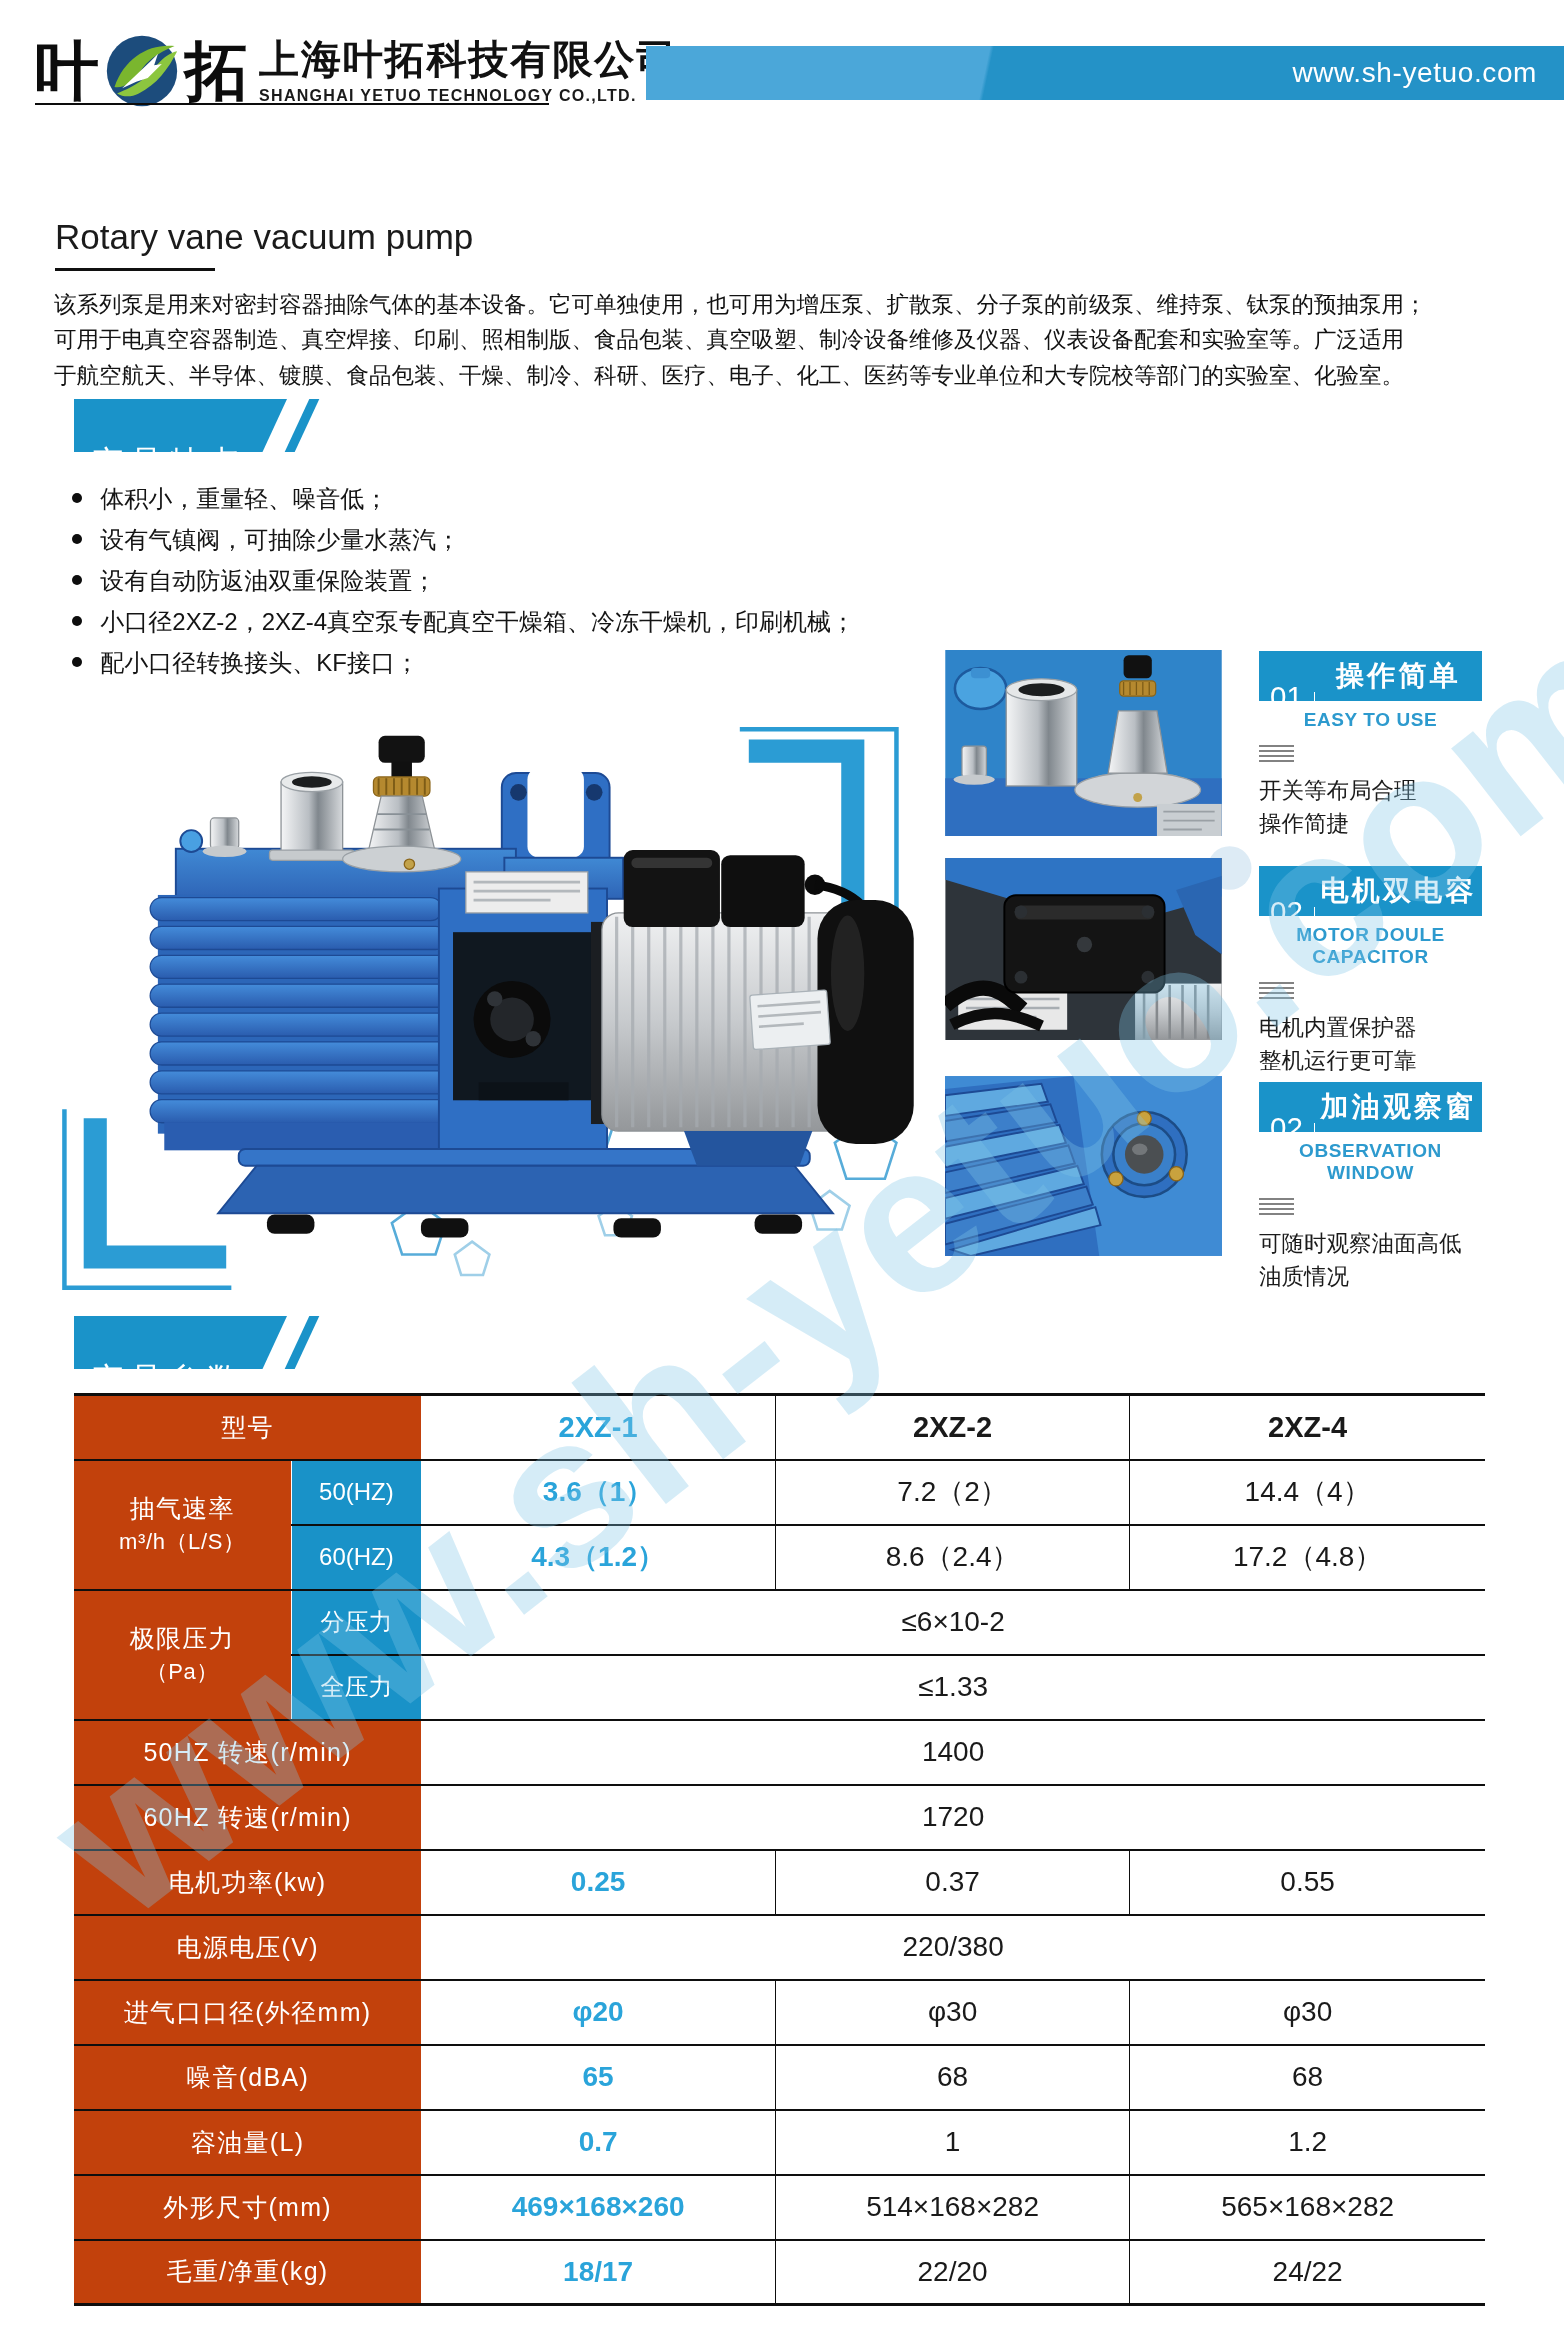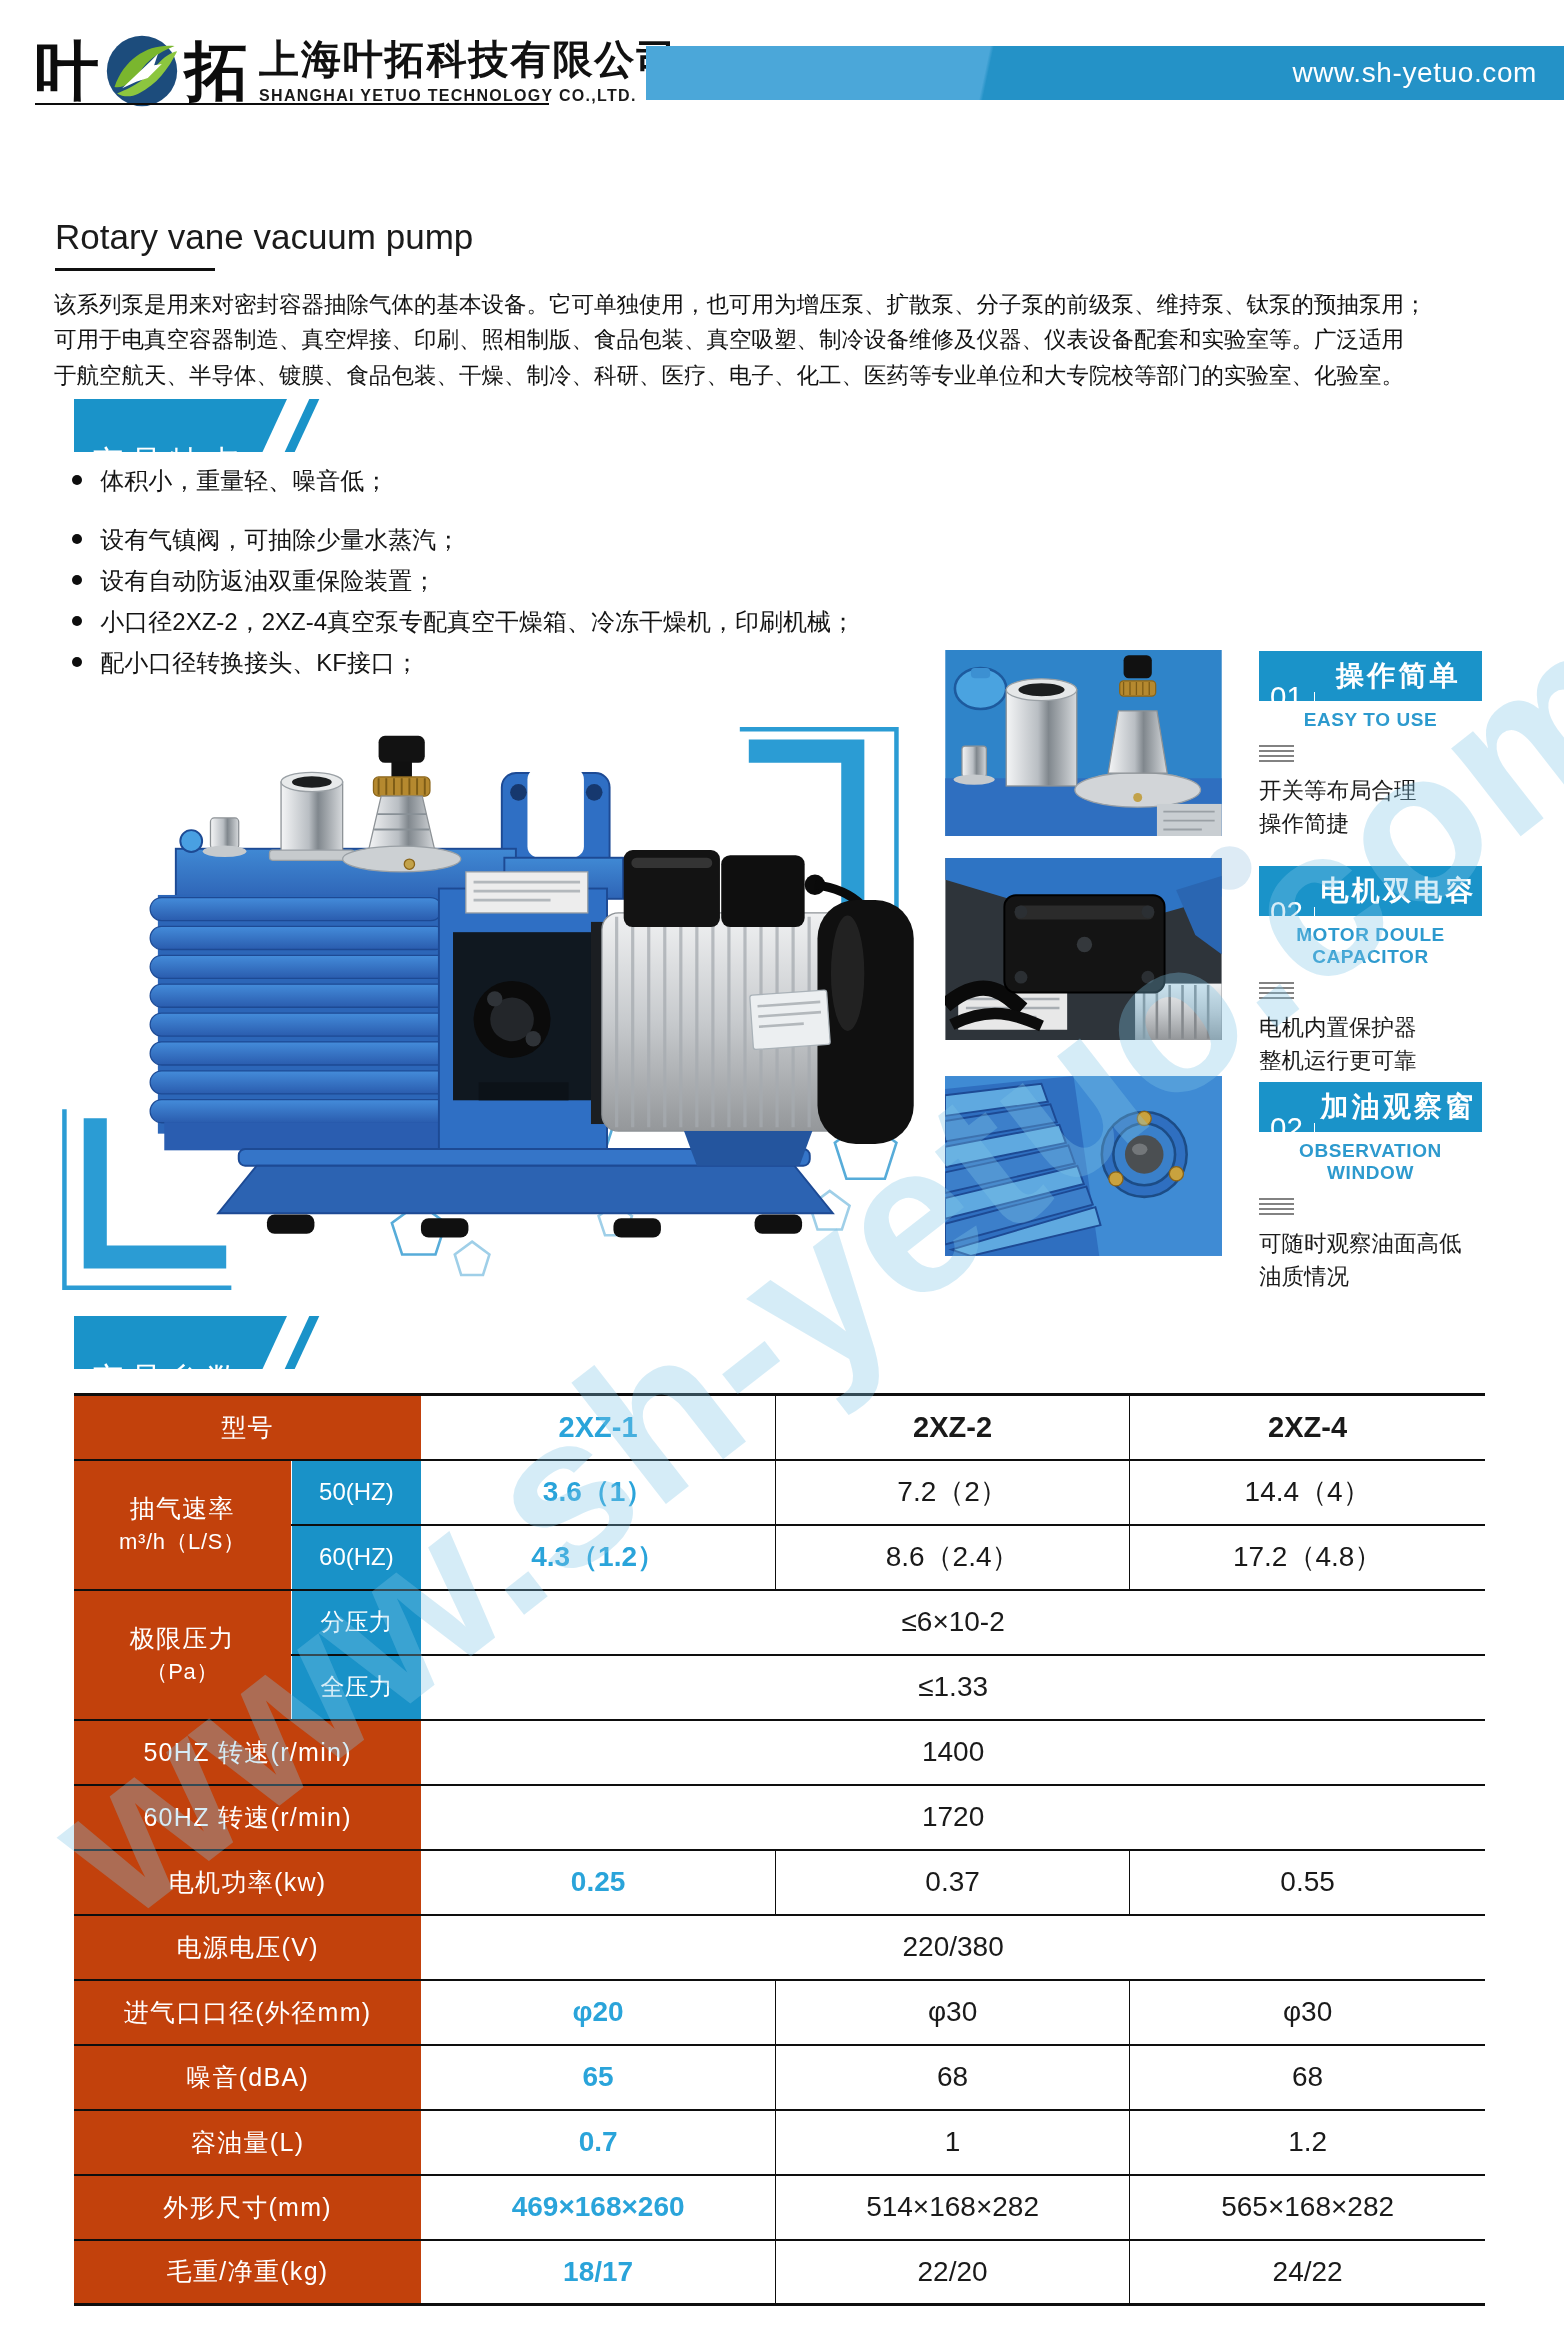--- a/index.html
+++ b/index.html
@@ -110,21 +110,21 @@
 
   <div class="desc" style="top:287px;">该系列泵是用来对密封容器抽除气体的基本设备。它可单独使用，也可用为增压泵、扩散泵、分子泵的前级泵、维持泵、钛泵的预抽泵用；</div>
   <div class="desc" style="top:322px;">可用于电真空容器制造、真空焊接、印刷、照相制版、食品包装、真空吸塑、制冷设备维修及仪器、仪表设备配套和实验室等。广泛适用</div>
   <div class="desc" style="top:358px;">于航空航天、半导体、镀膜、食品包装、干燥、制冷、科研、医疗、电子、化工、医药等专业单位和大专院校等部门的实验室、化验室。</div>
 
   <div class="badge features">
     <span>产品特点</span>
   </div>
   <div class="badge-stripe features"></div>
 
-  <div class="feat-item" style="top:465px;">
+  <div class="feat-item" style="top:483px;">
     <span class="feat-dot"></span>
     <span class="feat-text">体积小，重量轻、噪音低；</span>
   </div>
   <div class="feat-item" style="top:524px;">
     <span class="feat-dot"></span>
     <span class="feat-text">设有气镇阀，可抽除少量水蒸汽；</span>
   </div>
   <div class="feat-item" style="top:565px;">
     <span class="feat-dot"></span>
     <span class="feat-text">设有自动防返油双重保险装置；</span>

